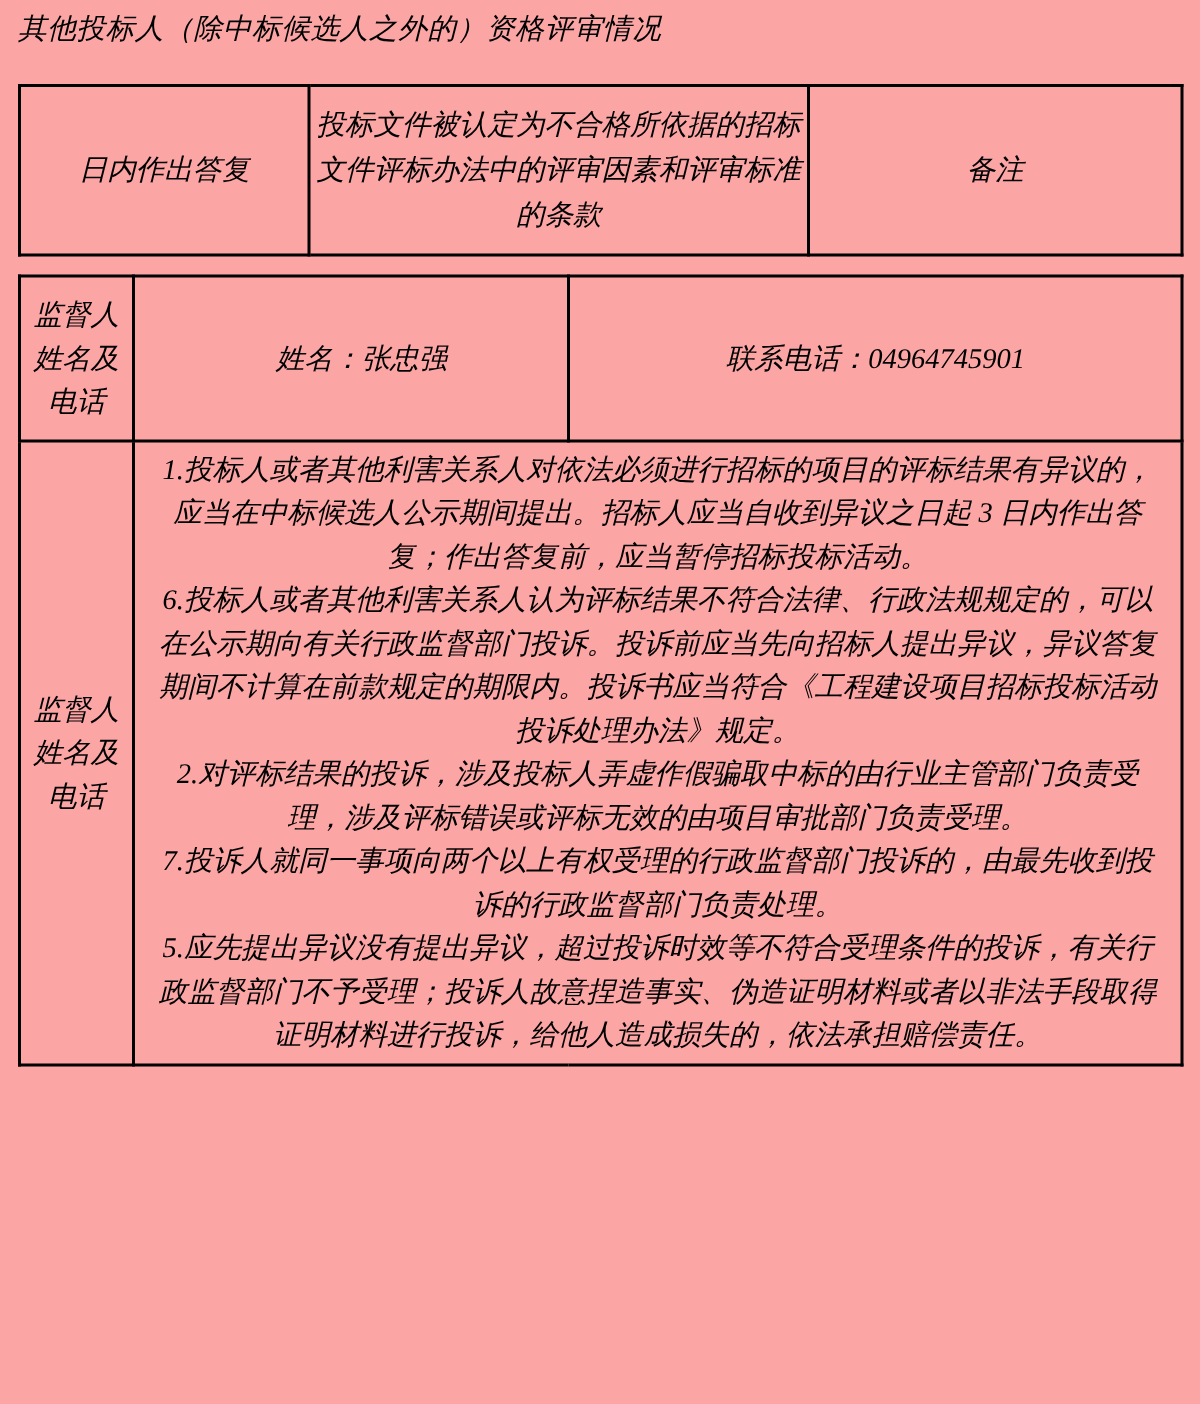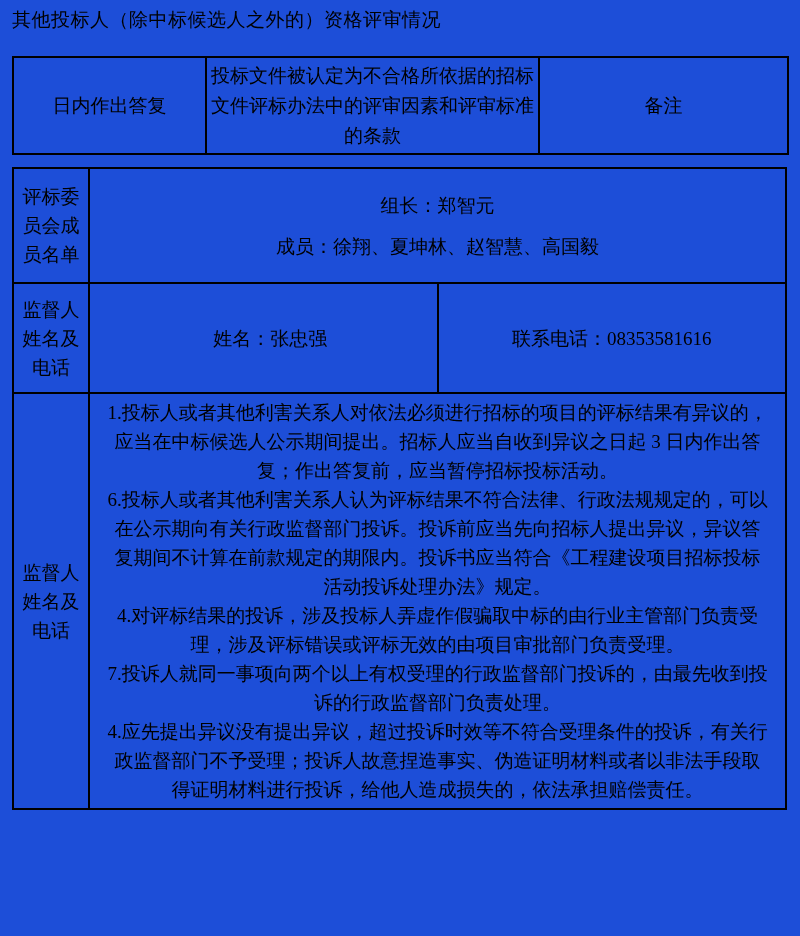--- a/index.html
+++ b/index.html
@@ -8,21 +8,22 @@
     background: #ffffff;
     font-family: "Liberation Serif", "DejaVu Serif", serif;
     color: #000000;
   }
   .page {
     width: 800px;
     height: 936px;
     box-sizing: border-box;
     padding: 8px 13px 0 12px;
     overflow: hidden;
-    background: #1d4ed8;
+    background: #fca5a5;
+    font-style: italic;
   }
   .doc-title {
     font-size: 19px;
     line-height: 24px;
     letter-spacing: 0.5px;
     margin-bottom: 24px;
   }
   table.tbl {
     border-collapse: collapse;
     table-layout: fixed;
@@ -34,21 +35,21 @@
     font-weight: normal;
     vertical-align: middle;
     padding: 2px 2px;
     word-break: break-all;
     box-sizing: border-box;
   }
   .tbl1 { margin-bottom: 12px; }
   .tbl1 .c1 { width: 193px; }
   .tbl1 .c2 { width: 333px; }
   .tbl1 .c3 { width: 249px; }
-  .tbl1 .hdr-row th { height: 97px; text-align: center; line-height: 30px; }
+  .tbl1 .hdr-row th { height: 113px; text-align: center; line-height: 30px; }
   .tbl1 .data-row td { height: 87px; line-height: 30px; }
   .center { text-align: center; }
   .left { text-align: left; }
 
   .tbl2 .label-col { width: 76px; text-align: center; line-height: 29px; padding: 2px 4px; }
   .tbl2 .colB { width: 290px; padding-left: 16px; }
   .tbl2 .colC { width: 409px; }
   .tbl2 .committee-cell { height: 115px; text-align: center; }
   .tbl2 .committee-cell .line { line-height: 29px; }
   .tbl2 .committee-cell .line + .line { margin-top: 12px; }
@@ -68,38 +69,31 @@
         <tr class="hdr-row">
       <th class="c1">日内作出答复</th>
       <th class="c2">投标文件被认定为不合格所依据的招标文件评标办法中的评审因素和评审标准的条款</th>
       <th class="c3">备注</th>
     </tr>
   </tbody>
     </table>
 
   <table class="tbl tbl2">
     <tbody>
-        <tr>
-      <td class="label-col">评标委员会成员名单</td>
-      <td class="committee-cell" colspan="2">
-        <div class="line">组长：郑智元</div>
-        <div class="line">成员：徐翔、夏坤林、赵智慧、高国毅</div>
-      </td>
-    </tr>
     <tr>
       <td class="label-col">监督人姓名及电话</td>
       <td class="sup-cell colB">姓名：张忠强</td>
-      <td class="sup-cell colC">联系电话：08353581616</td>
+      <td class="sup-cell colC">联系电话：04964745901</td>
     </tr>
     <tr>
       <td class="label-col">监督人姓名及电话</td>
       <td class="notes-cell" colspan="2">
         <div class="note-item">1.投标人或者其他利害关系人对依法必须进行招标的项目的评标结果有异议的，应当在中标候选人公示期间提出。招标人应当自收到异议之日起 3 日内作出答复；作出答复前，应当暂停招标投标活动。</div>
         <div class="note-item">6.投标人或者其他利害关系人认为评标结果不符合法律、行政法规规定的，可以在公示期向有关行政监督部门投诉。投诉前应当先向招标人提出异议，异议答复期间不计算在前款规定的期限内。投诉书应当符合《工程建设项目招标投标活动投诉处理办法》规定。</div>
-        <div class="note-item">4.对评标结果的投诉，涉及投标人弄虚作假骗取中标的由行业主管部门负责受理，涉及评标错误或评标无效的由项目审批部门负责受理。</div>
+        <div class="note-item">2.对评标结果的投诉，涉及投标人弄虚作假骗取中标的由行业主管部门负责受理，涉及评标错误或评标无效的由项目审批部门负责受理。</div>
         <div class="note-item">7.投诉人就同一事项向两个以上有权受理的行政监督部门投诉的，由最先收到投诉的行政监督部门负责处理。</div>
-        <div class="note-item">4.应先提出异议没有提出异议，超过投诉时效等不符合受理条件的投诉，有关行政监督部门不予受理；投诉人故意捏造事实、伪造证明材料或者以非法手段取得证明材料进行投诉，给他人造成损失的，依法承担赔偿责任。</div>
+        <div class="note-item">5.应先提出异议没有提出异议，超过投诉时效等不符合受理条件的投诉，有关行政监督部门不予受理；投诉人故意捏造事实、伪造证明材料或者以非法手段取得证明材料进行投诉，给他人造成损失的，依法承担赔偿责任。</div>
       </td>
     </tr>
   </tbody>
     </table>
 
 </div>
 
 </body></html>

